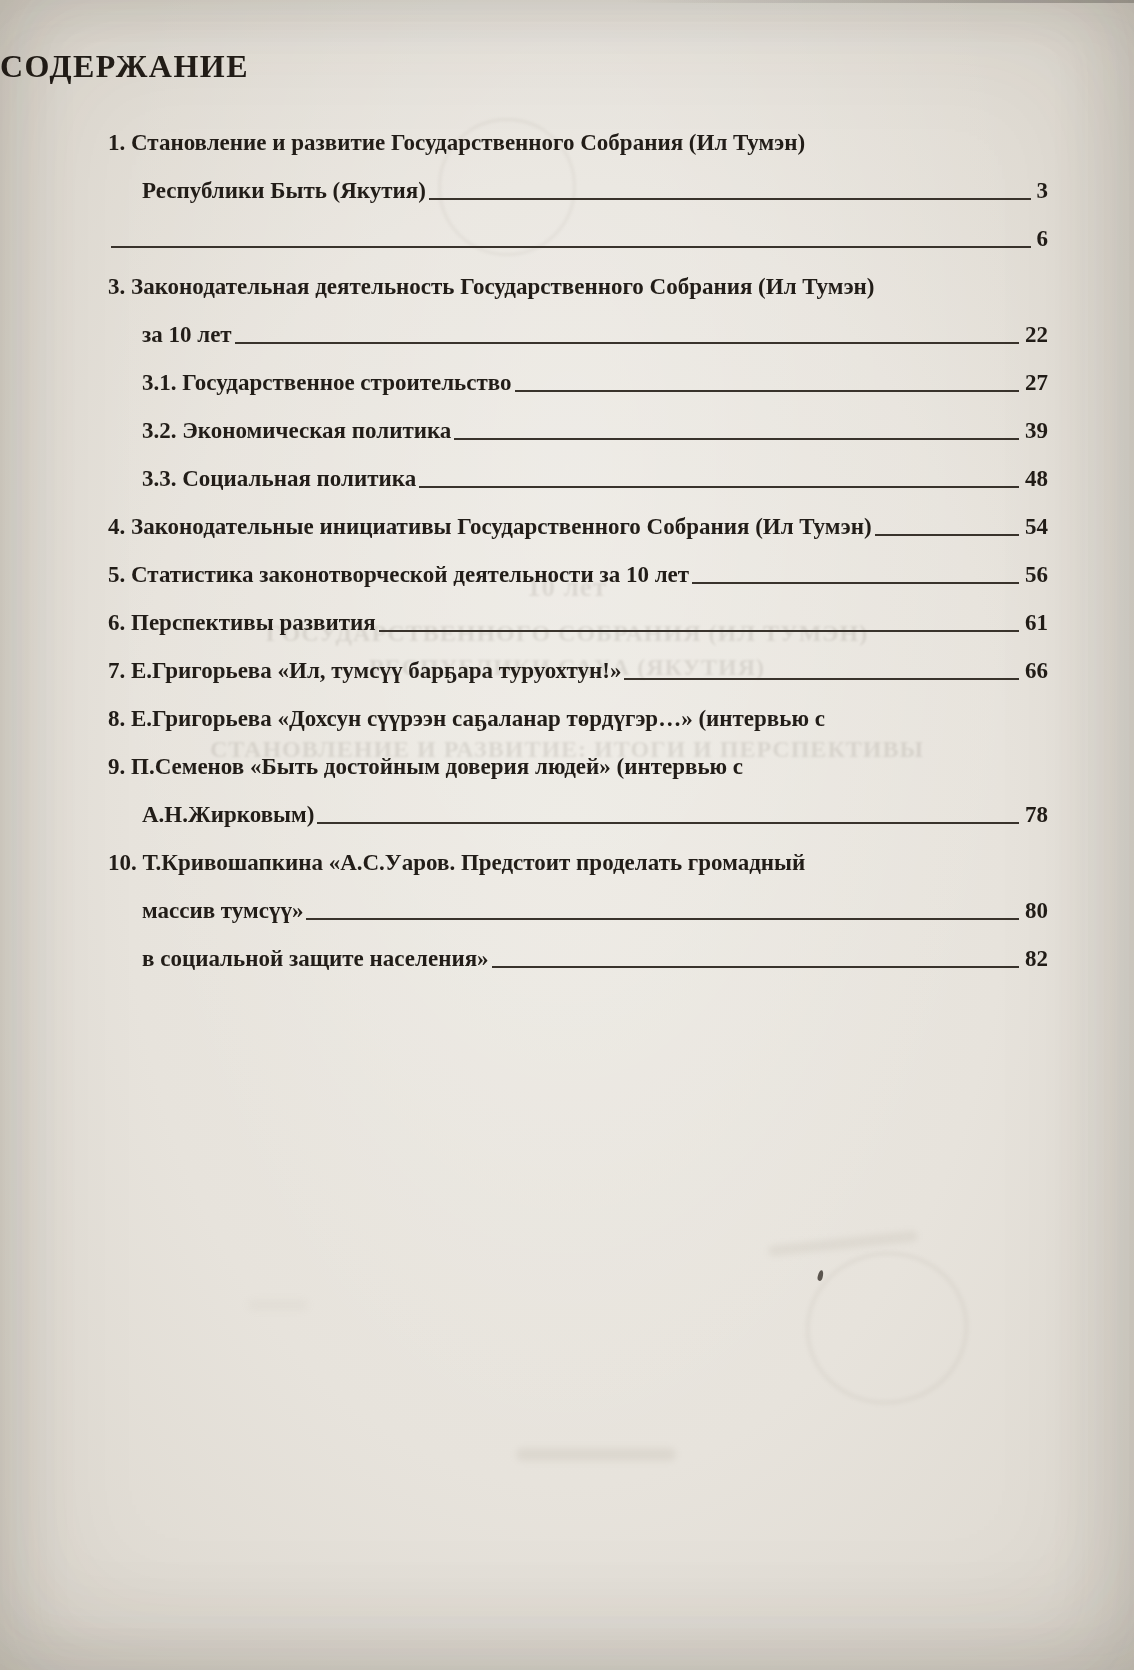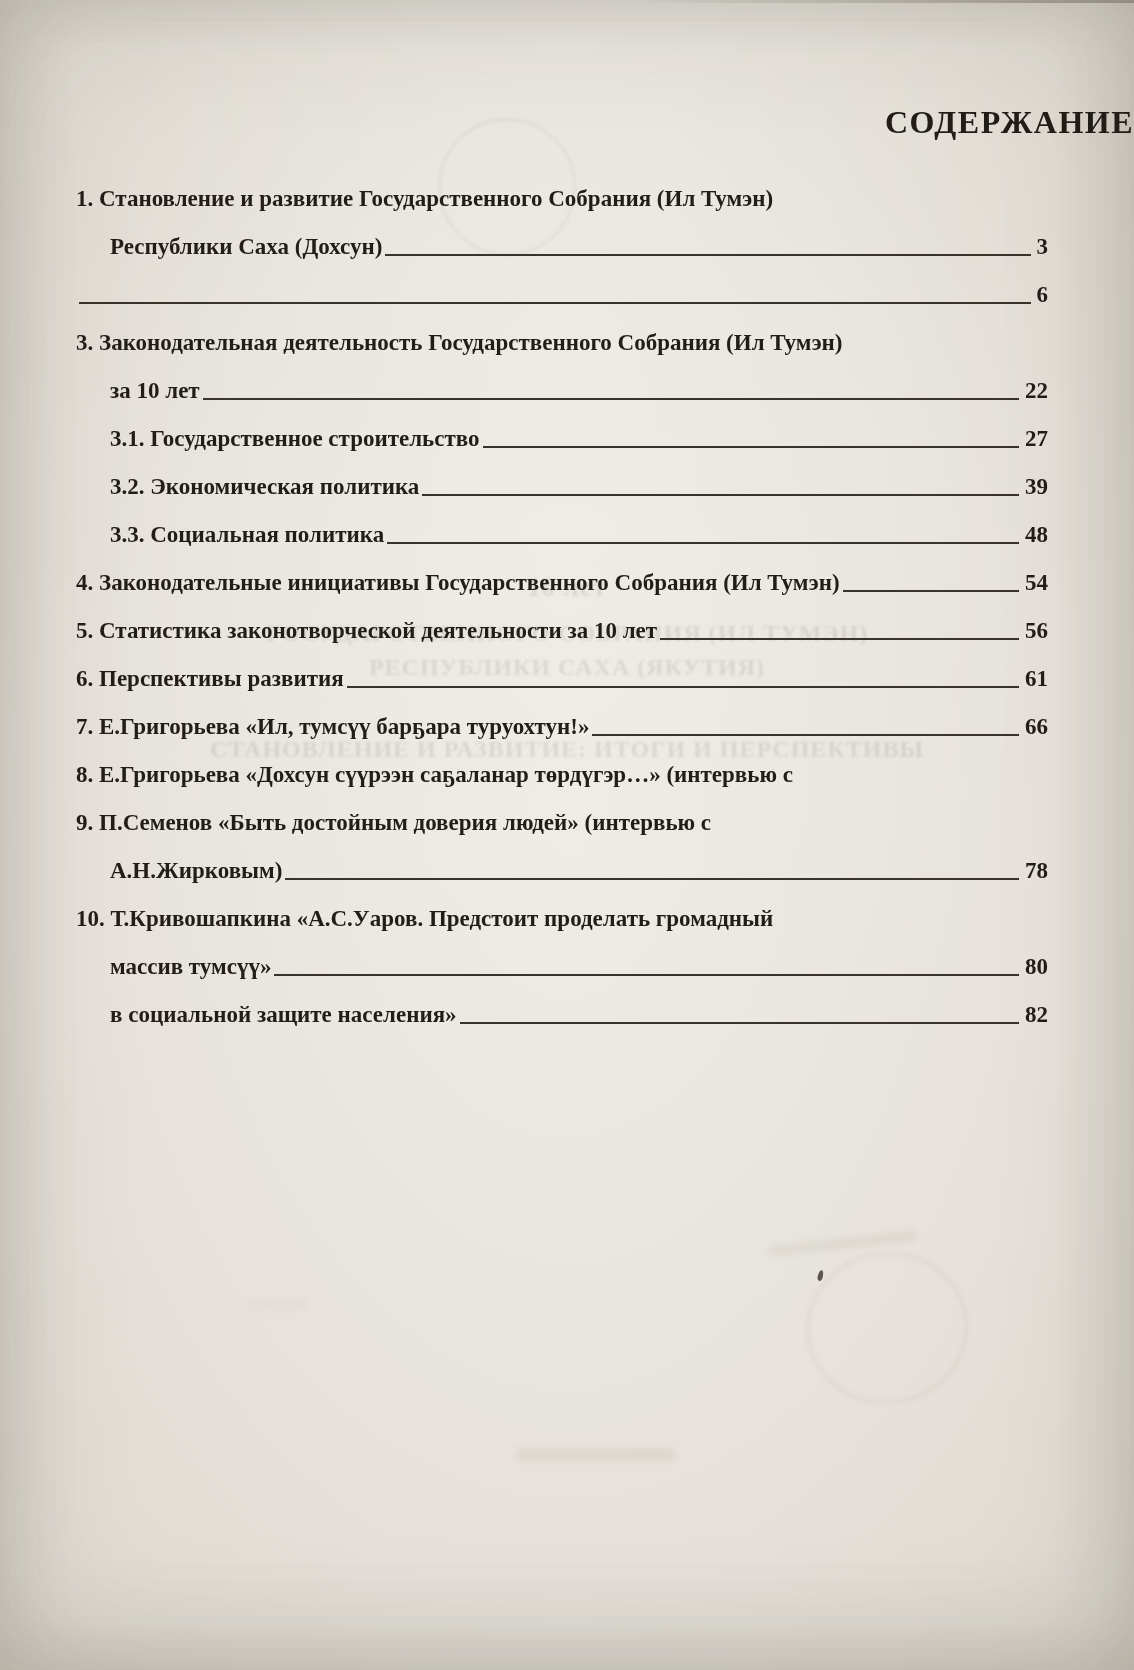--- a/index.html
+++ b/index.html
@@ -18,26 +18,26 @@
       inset -25px 0 70px rgba(60,50,40,.07),
       inset 0 -35px 90px rgba(60,50,40,.08),
       inset 25px 0 60px rgba(60,50,40,.05);
   }
   .edge-top{
     position:absolute;top:0;left:0;width:100%;height:3px;z-index:6;
     background:linear-gradient(to right, rgba(0,0,0,0) 55%, rgba(20,16,12,.25) 95%);
   }
   .page-title{
     position:relative;z-index:4;
-    margin:0;padding-top:104px;margin-bottom:34px;
-    text-align:right;font-size:32px;font-weight:bold;letter-spacing:1.5px;
+    margin:0;padding-top:48px;margin-bottom:34px;
+    text-align:left;font-size:32px;font-weight:bold;letter-spacing:1.5px;
   }
   .toc{
     position:relative;z-index:4;
-    padding:0 86px 0 76px;
+    padding:0 86px 0 108px;
     font-size:23px;font-weight:bold;
   }
   .line{display:flex;line-height:48px;white-space:nowrap;}
   .line .txt{flex:0 1 auto;overflow:hidden;}
   .indent-1{padding-left:34px;}
   .leader{
     flex:1 1 auto;min-width:12px;
     border-bottom:2px solid #39332c;
     align-self:flex-end;margin:0 0 15px 3px;
   }
@@ -88,21 +88,21 @@
 <div class="mark-comma"></div>
 
 <h1 class="page-title">СОДЕРЖАНИЕ</h1>
 
 <div class="toc" id="toc">
     <div class="entry">
       <div class="line indent-0">
         <span class="txt">1. Становление и развитие Государственного Собрания (Ил Тумэн)</span>
       </div>
       <div class="line indent-1">
-        <span class="txt">Республики Саха (Дохсун)</span>
+        <span class="txt">Республики Быть (Якутия)</span>
         <span class="leader"></span>
         <span class="pg">3</span>
       </div>
     </div>
     <div class="entry">
       <div class="line indent-0">
         <span class="leader"></span>
         <span class="pg">6</span>
       </div>
     </div>

